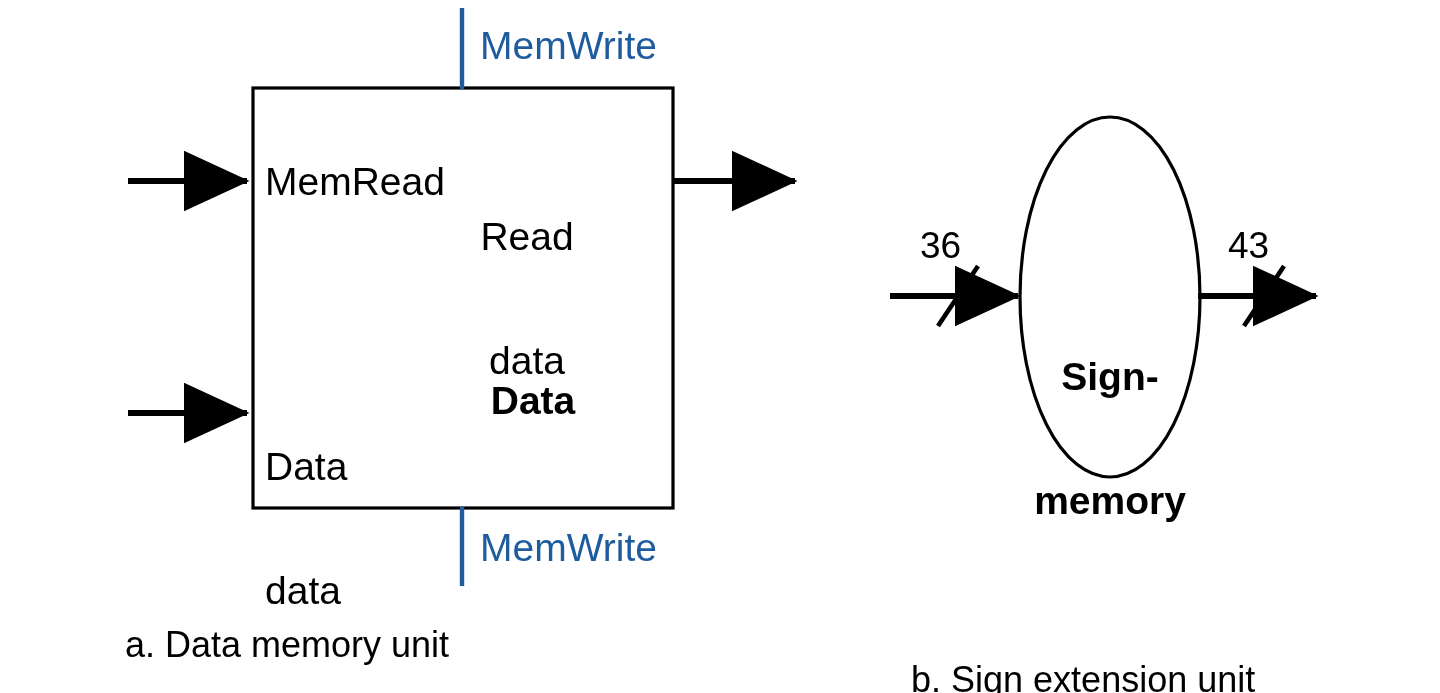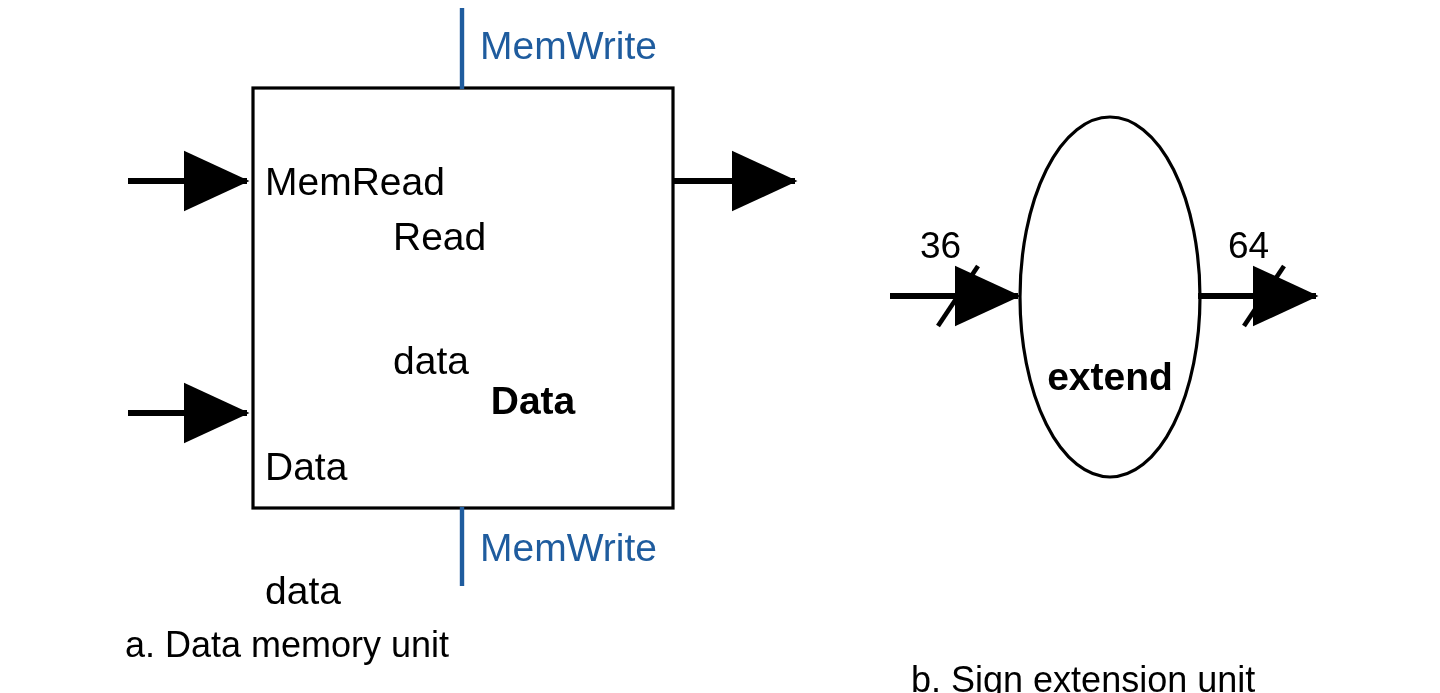--- a/index.html
+++ b/index.html
@@ -55,21 +55,21 @@
   .lbl-bus {
     font-size: 37px;
     font-weight: 400;
   }
   .lbl-caption {
     font-size: 36px;
     font-weight: 400;
   }
 
   .align-left   { text-align: left; }
-  .align-right  { text-align: left; }
+  .align-right  { text-align: center; }
   .align-center { text-align: center; }
 </style>
 </head>
 <body>
 
 <div id="diagram-root">
 
   <svg class="layer" viewBox="0 0 1440 693">
     <defs>
       <marker id="arrowhead" markerWidth="11" markerHeight="11" refX="10.2" refY="5.5" orient="auto" markerUnits="strokeWidth">
@@ -116,22 +116,23 @@
   <div class="txt lbl-plain align-left" style="left:265px; top:363px;">
     <div>Data</div>
     <div>data</div>
   </div>
 
   <div class="txt lbl-ctrl align-left" style="left:480px; top:527px; color:#1F5C9E;">MemWrite</div>
 
   <div class="txt lbl-bus align-left" style="left:920px; top:226px;">36</div>
 
   <div class="txt lbl-bold align-center" style="left:985px; top:273px; width:250px;">
-    <div>extend</div>
+    <div>Sign-</div>
+    <div>memory</div>
   </div>
 
-  <div class="txt lbl-bus align-left" style="left:1228px; top:226px;">64</div>
+  <div class="txt lbl-bus align-left" style="left:1228px; top:226px;">43</div>
 
   <div class="txt lbl-caption align-left" style="left:125px; top:626px;">a. Data memory unit</div>
 
   <div class="txt lbl-caption align-left" style="left:895px; top:661px;margin-left:16px;">b. Sign extension unit</div>
 
 </div>
 
 </body></html>

